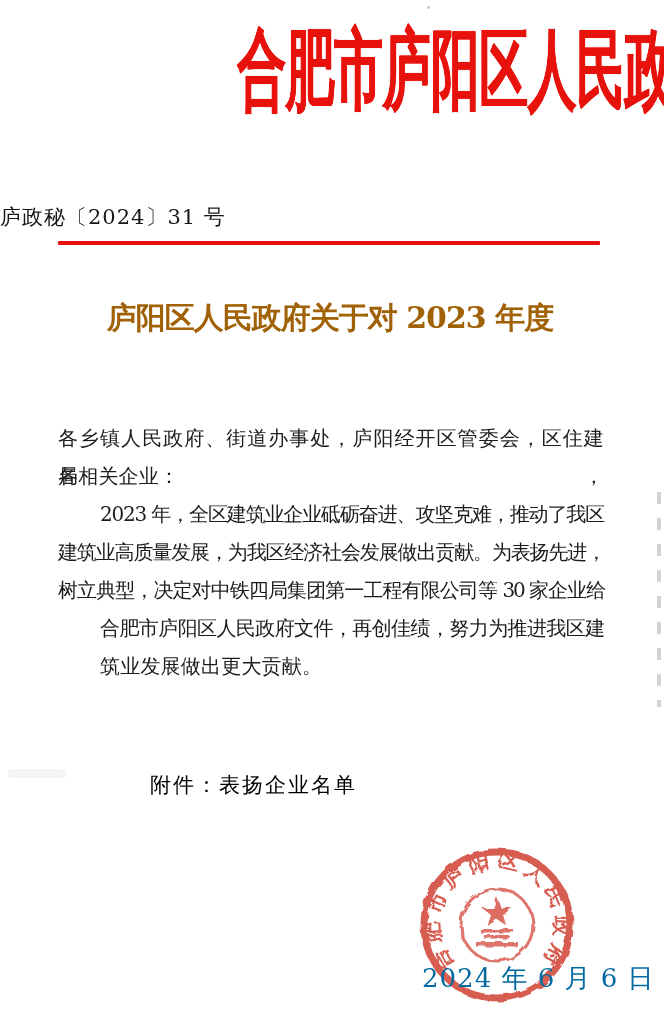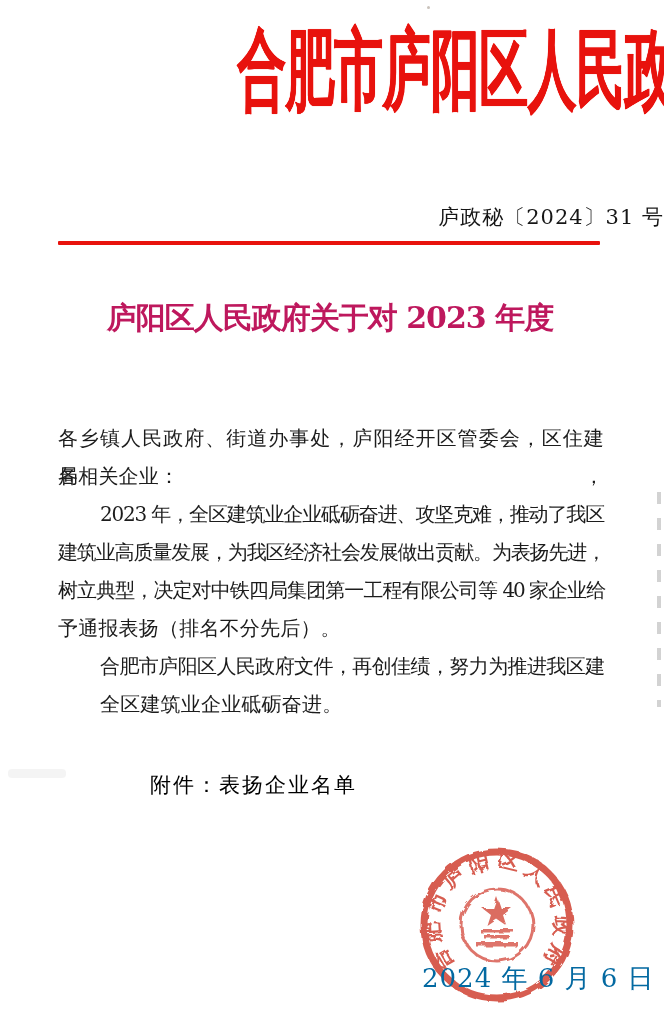--- a/index.html
+++ b/index.html
@@ -14,31 +14,31 @@
     text-align:center;line-height:106px;white-space:nowrap;
   }
   #masthead .stretch{
     display:inline-block;font-size:88px;font-weight:bold;color:#e8120d;
     transform:scaleX(0.55);transform-origin:50% 50%;letter-spacing:0px;
     text-shadow:0 0 1px currentColor,0.6px 0 0 currentColor,-0.6px 0 0 currentColor;
   }
   
   #docnum{
     position:absolute;top:202px;left:0;width:664px;height:30px;line-height:30px;
-    text-align:right;font-size:21px;color:#161616;letter-spacing:1px;
+    text-align:left;font-size:21px;color:#161616;letter-spacing:1px;
   }
   
   #redrule{
     position:absolute;top:241px;left:58px;width:542px;height:4px;
     background:#e8120d;border-radius:1px;
   }
   
   #title{
     position:absolute;top:298px;left:0;width:660px;text-align:center;
-    font-size:30px;font-weight:bold;line-height:40px;letter-spacing:-1px;color:#be185d;
+    font-size:30px;font-weight:bold;line-height:40px;letter-spacing:-1px;color:#a16207;
   }
   
   #bodytext{position:absolute;top:419px;left:58px;width:546px;}
   .bline{
     height:38px;line-height:38px;font-size:20px;color:#1c1c1c;
     text-align:justify;text-align-last:justify;letter-spacing:0.2px;
   }
   .bline.short{text-align-last:left;}
   .bline.ind{padding-left:42px;}
   .bline.tight{letter-spacing:-2.2px;}
@@ -83,24 +83,23 @@
 
   <div id="title">
     <div>庐阳区人民政府关于对 2023 年度</div>
   </div>
 
   <div id="bodytext">
     <div class="bline">各乡镇人民政府、街道办事处，庐阳经开区管委会，区住建局，</div>
     <div class="bline short">各相关企业：</div>
     <div class="bline ind tight2">2023 年，全区建筑业企业砥砺奋进、攻坚克难，推动了我区</div>
     <div class="bline tight">建筑业高质量发展，为我区经济社会发展做出贡献。为表扬先进，</div>
-    <div class="bline tight">树立典型，决定对中铁四局集团第一工程有限公司等 40 家企业给</div>
-    <div class="bline short">予通报表扬（排名不分先后）。</div>
+    <div class="bline tight">树立典型，决定对中铁四局集团第一工程有限公司等 30 家企业给</div>
     <div class="bline ind tight2">合肥市庐阳区人民政府文件，再创佳绩，努力为推进我区建</div>
-    <div class="bline short ind">全区建筑业企业砥砺奋进。</div>
+    <div class="bline short ind">筑业发展做出更大贡献。</div>
   </div>
 
   <div id="attachment">附件：表扬企业名单</div>
 
   <svg id="seal" viewBox="-85 -85 170 170" width="170" height="170">
     <defs>
       <filter id="stamp" x="-30%" y="-30%" width="160%" height="160%">
         <feTurbulence type="fractalNoise" baseFrequency="0.09" numOctaves="2" seed="7" result="n"></feTurbulence>
         <feDisplacementMap in="SourceGraphic" in2="n" scale="5"></feDisplacementMap>
       </filter>

